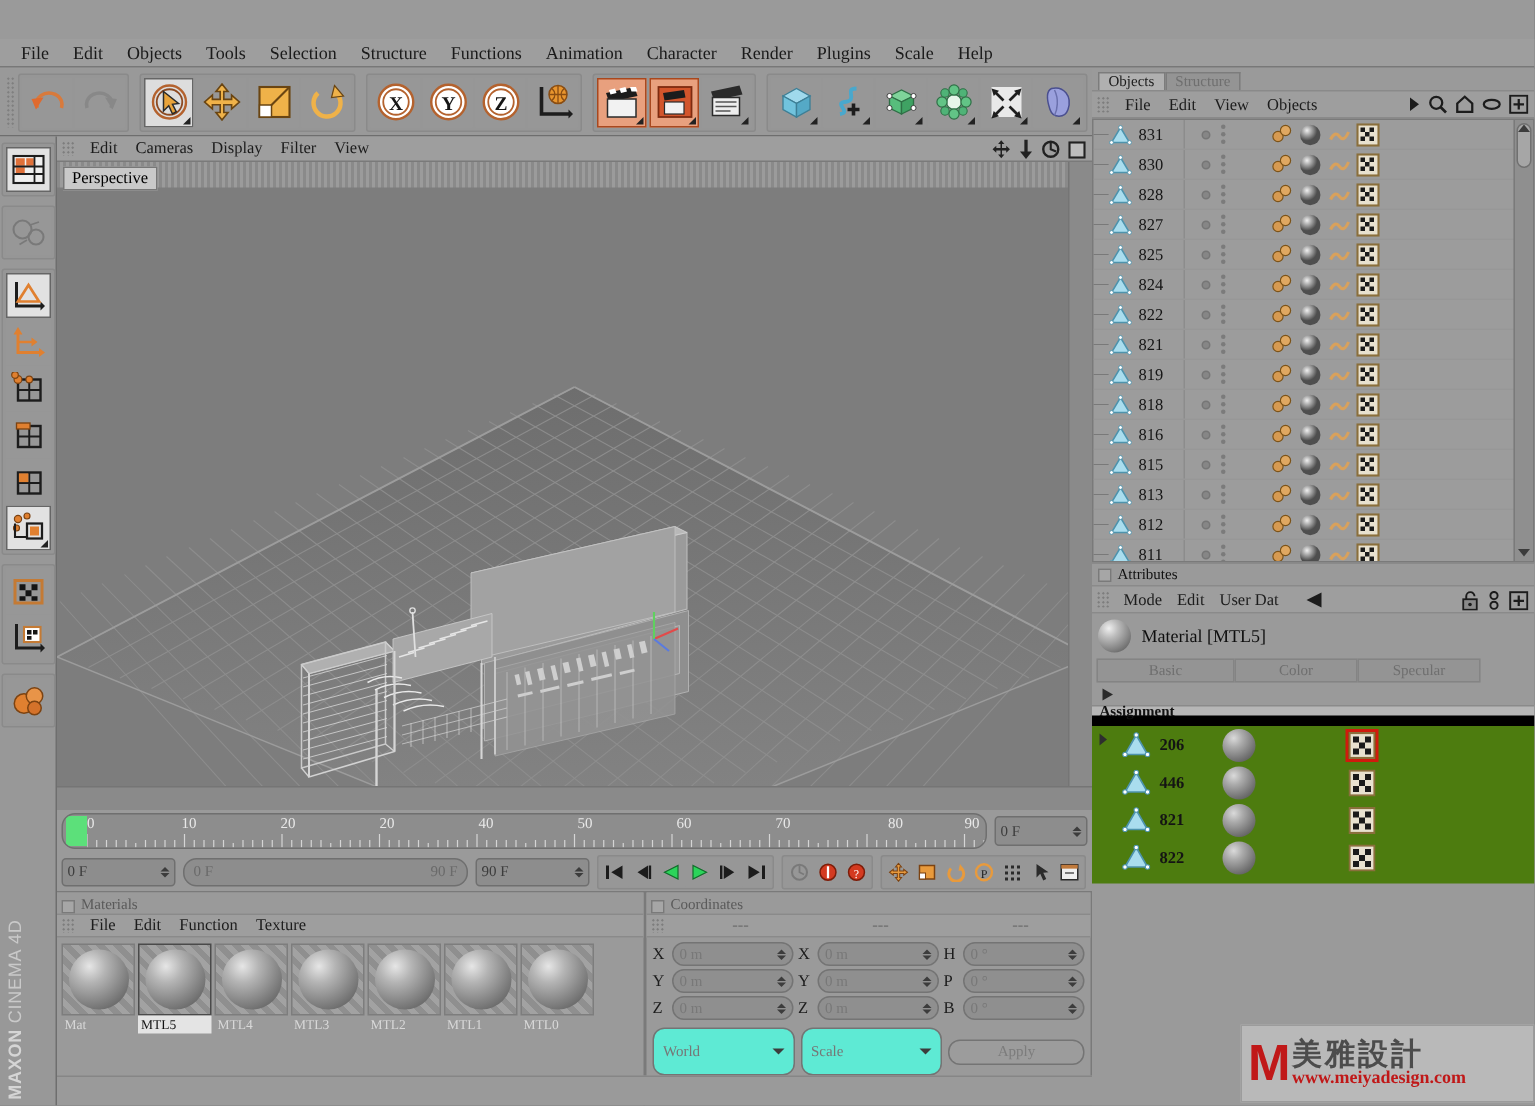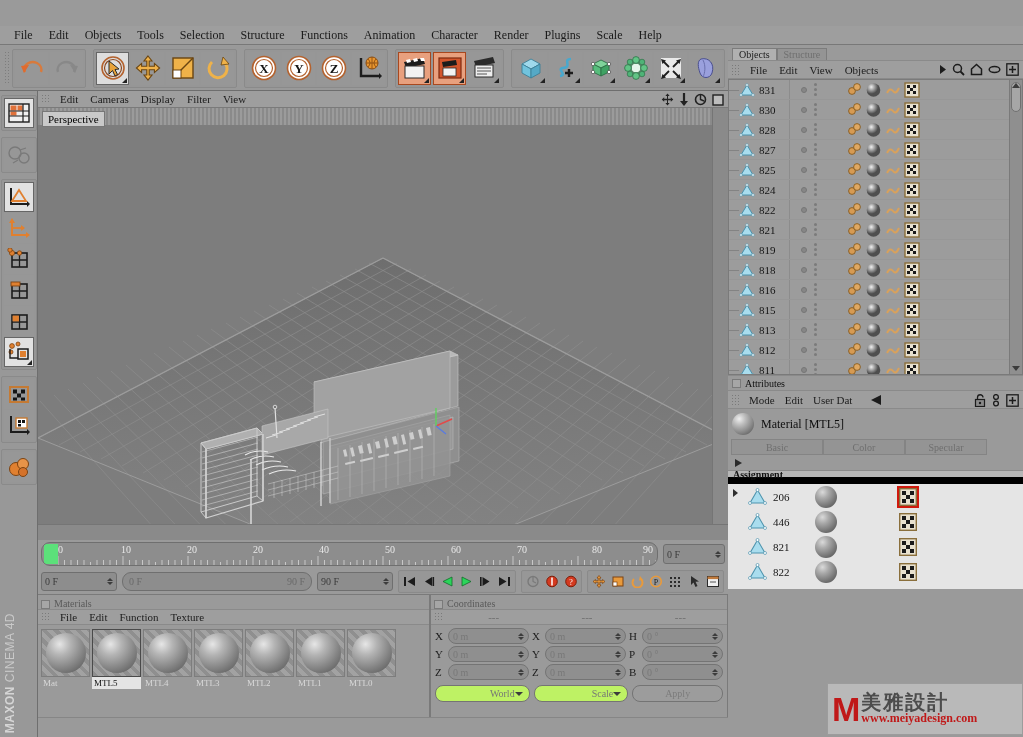--- a/index.html
+++ b/index.html
@@ -178,22 +178,22 @@
     background-image: radial-gradient(#7a7a7a 32%, transparent 33%); background-size:3px 3px;}
   .cdash { flex:1; text-align:center; font-family:"Liberation Serif",serif;
     font-size:11px; color:#6d6d6d;}
   .coordrows { padding:3px 4px 0 4px; }
   .crow { display:flex; align-items:center; gap:3px; margin-bottom:2px; }
   .clab { width:10px; font-family:"Liberation Serif",serif; font-size:11px; color:#1c1c1c;}
   .cfield { flex:1; height:16px; background:#8f8f8f; border:1px solid #747474; border-radius:8px;
     display:flex; align-items:center; justify-content:space-between; padding:0 4px;
     font-family:"Liberation Serif",serif; font-size:10px; color:#787878;}
   .crow2 { display:flex; gap:4px; padding:3px 4px; align-items:center;}
-  .cdrop { flex:1; height:17px; background:#bef264; border:1px solid #747474; border-radius:8px;
-    display:flex; align-items:center; justify-content:flex-end; padding:0 6px;
+  .cdrop { flex:1; height:32px; background:#5eead4; border:1px solid #747474; border-radius:8px;
+    display:flex; align-items:center; justify-content:space-between; padding:0 6px;
     font-family:"Liberation Serif",serif; font-size:10px; color:#767676;}
   .cbtn { flex:1.1; height:17px; background:#9c9c9c; border:1px solid #747474; border-radius:8px;
     display:flex; align-items:center; justify-content:center;
     font-family:"Liberation Serif",serif; font-size:10px; color:#7c7c7c;}
   .tri-d { width:0;height:0;border-left:4px solid transparent;border-right:4px solid transparent;
     border-top:4px solid #3c3c3c;}
 
   
   .rightcol { position:absolute; left:728px; top:46px; width:295px; height:691px; background:#9a9a9a; }
 
@@ -251,21 +251,21 @@
   .atab-row { display:flex; }
   .atab { height:16px; padding:0 4px; display:flex; align-items:center; justify-content:center;
     font-family:"Liberation Serif",serif; font-size:10px; color:#6f6f6f;
     background:#949494; border:1px solid #848484;}
   .atab.act { background:#e6e6e6; color:#111; border-color:#5e5e5e;}
   .attr-arrow { padding:3px 0 2px 5px; }
 
   .assign-bar { height:14px; background:#b6b6b6; border-top:1px solid #8a8a8a;
     border-bottom:7px solid #000000; display:flex; align-items:center; padding-left:5px;
     font-family:"Liberation Serif",serif; font-size:10px; color:#111; font-weight:bold;}
-  .assign-list { height:105px; background:#e5e5e5; position:relative; }
+  .assign-list { height:105px; background:#4d7c0f; position:relative;font-weight:bold; }
   .asgrow { display:flex; align-items:center; height:25px; padding-left:20px; }
   .asg-name { font-family:"Liberation Serif",serif; font-size:11px; color:#141414;
     width:42px; margin-left:6px;}
   .asg-sphere { width:22px; height:22px; border-radius:50%;
     background: radial-gradient(circle at 34% 28%, #dadada 0%, #ababab 28%, #757575 66%, #474747 100%);}
   .asg-chk { margin-left:62px; }
   .asg-chk.sel { outline:2px solid #d01a0d; outline-offset:0px; }
   .asg-arrow { position:absolute; left:5px; top:5px; width:0;height:0;
     border-top:4px solid transparent;border-bottom:4px solid transparent;border-left:5px solid #2e2e2e;}
 

